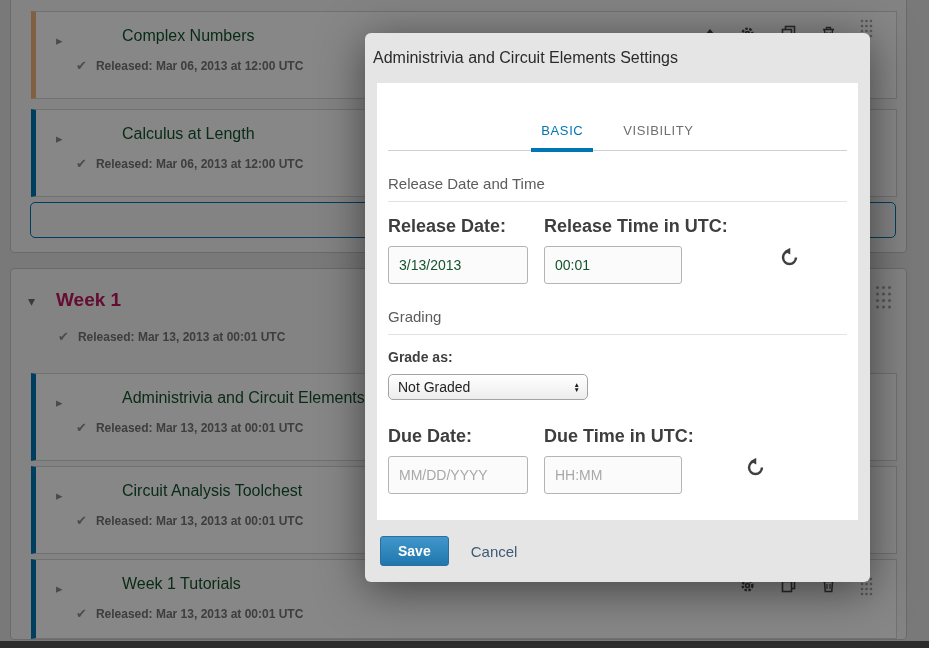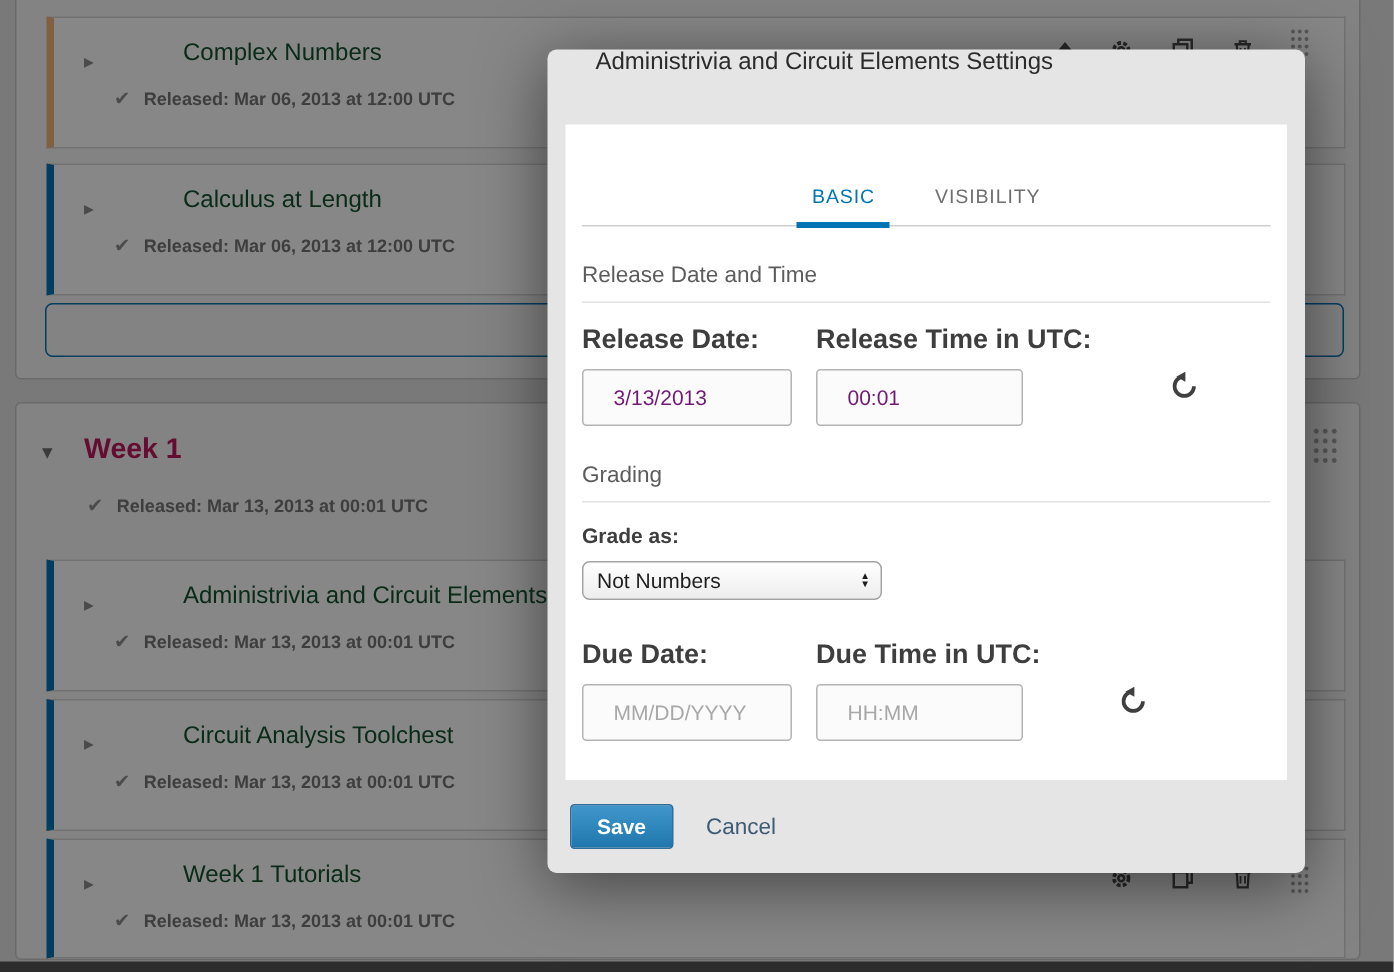--- a/index.html
+++ b/index.html
@@ -68,21 +68,21 @@
 
   
   .overlay { position:absolute; inset:0; background:rgba(0,0,0,0.47); z-index:50; }
 
   
   .modal {
     position:absolute; left:365px; top:33px; width:505px; height:549px;
     background:#e5e5e5; border-radius:6px; z-index:100;
     box-shadow:0 8px 45px rgba(0,0,0,0.5);
   }
-  .modal-header { height:50px; display:flex; padding:0 32px; }
+  .modal-header { height:50px; display:flex; align-items:center; padding:0 8px; }
   .modal-title { font-size:16px; font-weight:normal; color:#2b2b2b; }
 
   .modal-body {
     position:absolute; top:50px; left:12px; right:12px; bottom:62px;
     background:#ffffff; overflow:hidden;
   }
 
   .tabs {
     display:flex; gap:20px; margin:40px 11px 0;
     border-bottom:1px solid #cfcfcf;
@@ -102,21 +102,21 @@
     font-size:15px; color:#5c5c5c; font-weight:normal;
   }
   .field-row { display:flex; align-items:flex-start; margin:14px 11px 0; }
   .field { margin-right:16px; }
   .field label {
     display:block; font-size:18px; font-weight:bold; color:#3e3e3e;
     margin-bottom:9px;
   }
   .field input {
     width:140px; height:38px; border:1px solid #b4b4b4; border-radius:3px;
-    background:#fbfbfb; padding:0 20px; font-size:14px; color:#701a75;
+    background:#fbfbfb; padding:0 10px; font-size:14px; color:#14532d;
     font-family:"Liberation Sans","DejaVu Sans",sans-serif;
   }
   .field input.time { width:138px; }
   .field input::placeholder { color:#a8a8a8; }
   .reset-btn {
     margin-left:36px; margin-top:32px; width:20px; height:20px;
     background:none; border:none; cursor:pointer; padding:0;
   }
 
   .grade-label {
@@ -341,21 +341,21 @@
           <svg width="19" height="19" viewBox="0 0 20 20">
               <path d="M10 3.2 A 6.8 6.8 0 1 0 16.8 10" fill="none" stroke="#3f3f3f" stroke-width="2.6"></path>
               <polygon points="10.8,-0.2 10.8,6.8 4.4,3.3" fill="#3f3f3f"></polygon>
             </svg>
         </button>
       </div>
 
       <h3 class="form-section-title">Grading</h3>
       <label class="grade-label">Grade as:</label>
       <div class="grade-select">
-        <span>Not Numbers</span>
+        <span>Not Graded</span>
         <span class="sel-arrows">
           <span>▲</span>
           <span>▼</span>
         </span>
       </div>
 
       <div class="field-row due-row">
         <div class="field">
           <label>Due Date:</label>
           <input type="text" placeholder="MM/DD/YYYY" style="">

